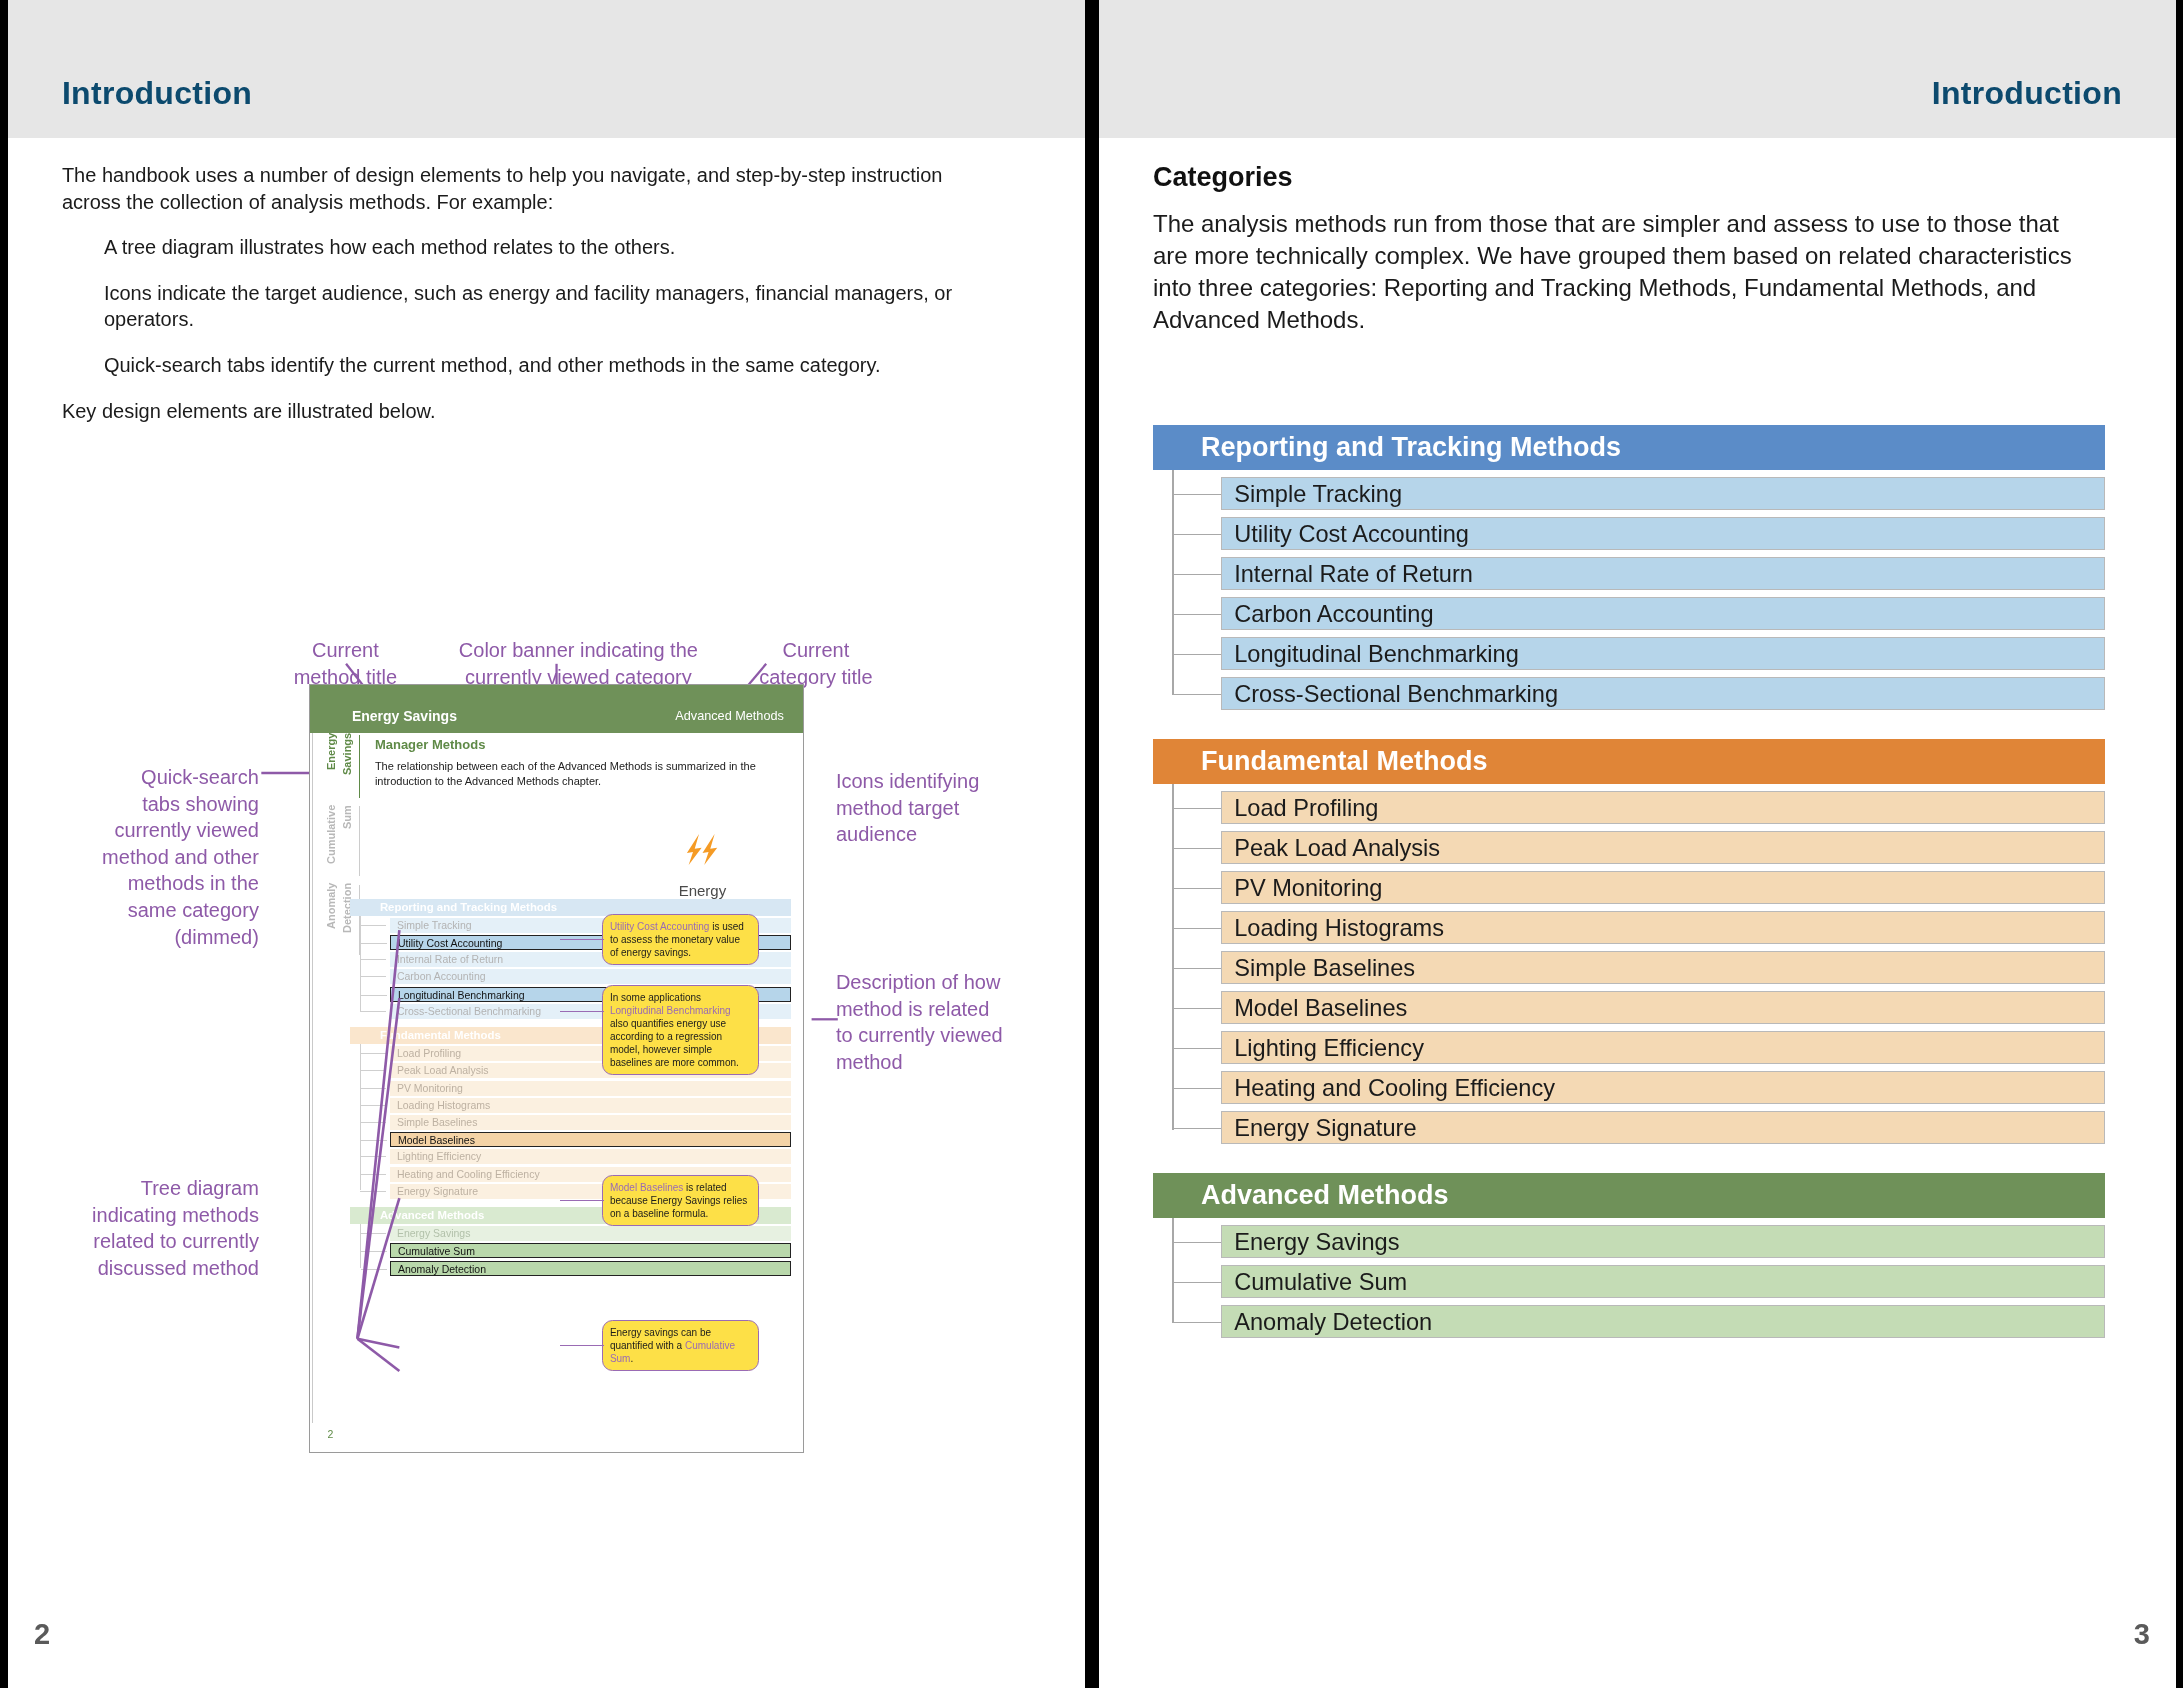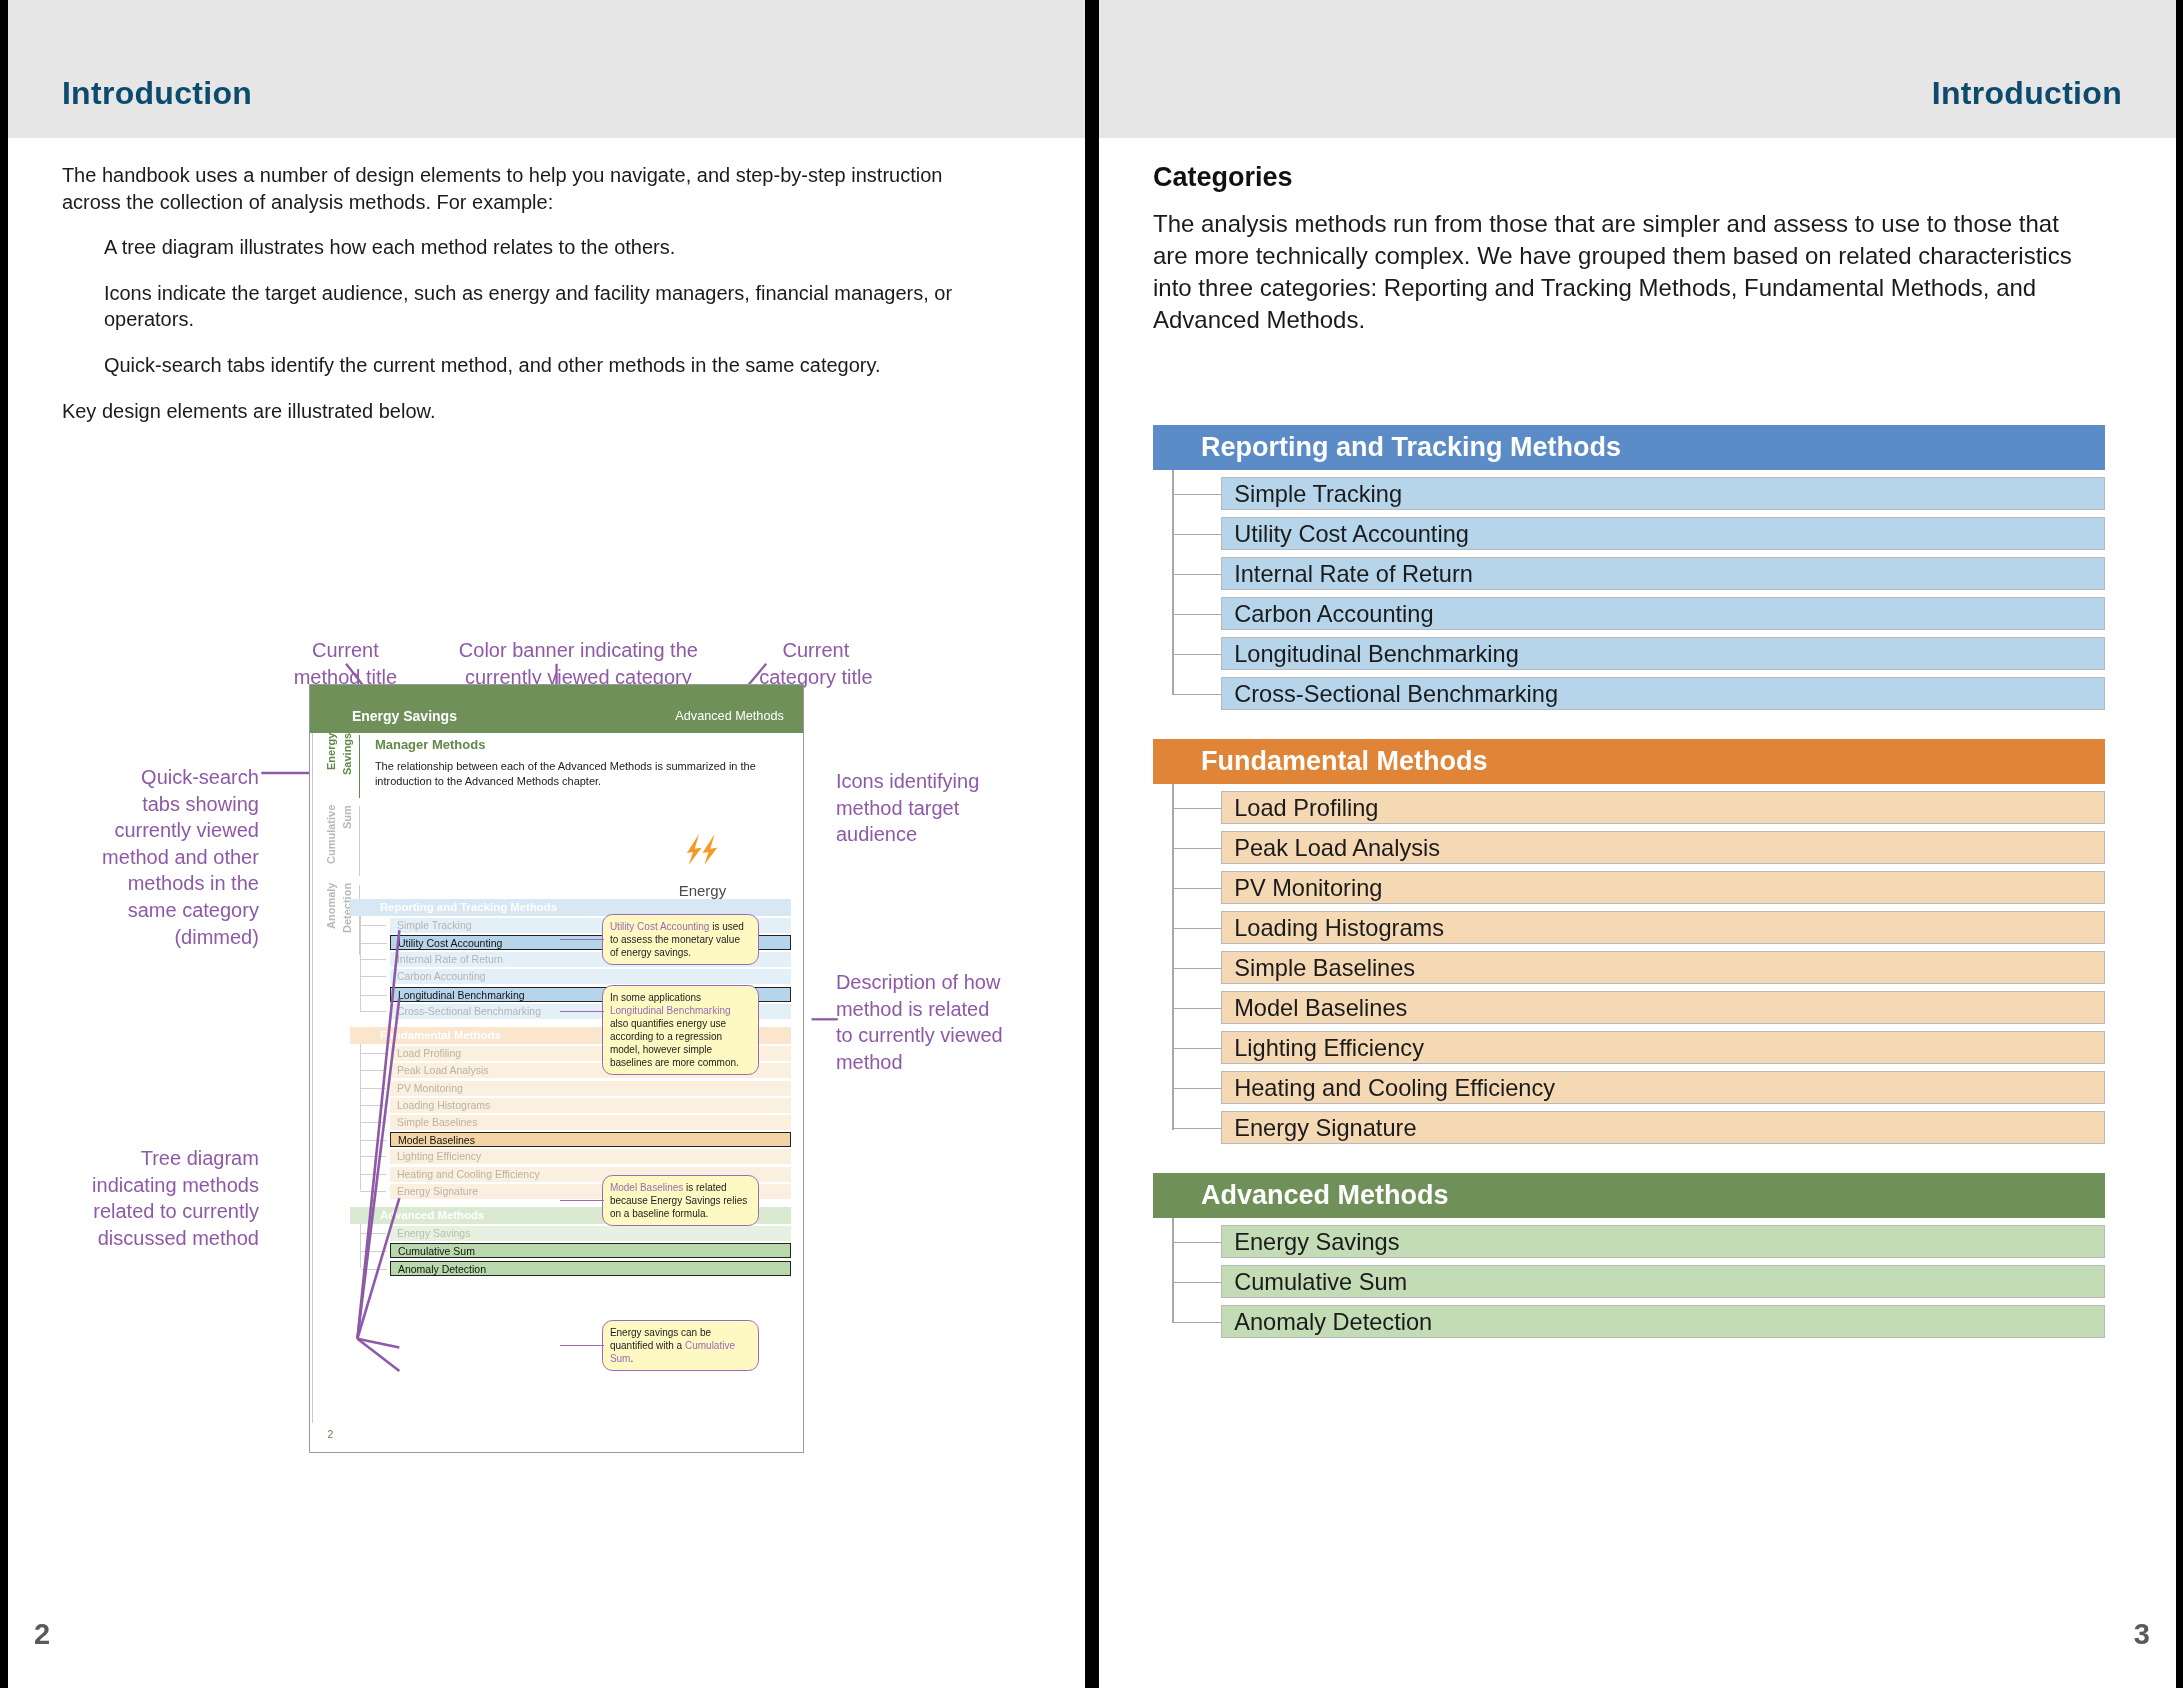--- a/index.html
+++ b/index.html
@@ -68,21 +68,21 @@
   .mt-item.orange{background:#fbf0e0;color:#bdb1a2;}
   .mt-item.green{background:#e7f1e1;color:#b2c1aa;}
   .mt-item.hl{color:#121212;border:1.2px solid #222;}
   .mt-item.blue.hl{background:#b6d5ea;}
   .mt-item.orange.hl{background:#f4d3a6;}
   .mt-item.green.hl{background:#b9d8ab;}
   .mt-item .stub{position:absolute;left:-30px;top:7px;width:26px;height:0.9px;background:#cfcfcf;}
   .mt-group .spine{position:absolute;left:10.5px;top:16.6px;width:0.9px;background:#cfcfcf;}
 
   
-  .callout{position:absolute;background:#fef9c3;border:1.2px solid #9a6bb4;border-radius:10.5px;
+  .callout{position:absolute;background:#fde047;border:1.2px solid #9a6bb4;border-radius:10.5px;
            padding:5.2px 7px;font-size:10px;line-height:1.3;color:#1b1b1b;box-sizing:border-box;}
   .callout .kw{color:#9a6bb4;}
   .co-line{position:absolute;height:1.4px;background:#9a6bb4;}
 
   #mock-folio{position:absolute;left:17.5px;bottom:12.2px;font-size:10.5px;color:#5f8a47;}
 
   
   .sec-title{position:absolute;left:54px;top:162px;font-size:27px;font-weight:bold;color:#111;}
   .intro-p{position:absolute;left:54px;top:208px;width:926px;font-size:24px;line-height:1.33;color:#1b1b1b;}
 
@@ -130,21 +130,21 @@
         <line x1="310" y1="1390" x2="352" y2="1345"></line>
         <line x1="310" y1="1390" x2="352" y2="1423"></line>
       </g>
     </svg>
 
     <div id="annot">
       <div class="ann ctr" style="left:250px;top:61px;width:175px;">Current<br>method title</div>
       <div class="ann ctr" style="left:435px;top:61px;width:271px;">Color banner indicating the<br>currently viewed category</div>
       <div class="ann ctr" style="left:725px;top:61px;width:166px;">Current<br>category title</div>
       <div class="ann rt" style="left:52px;top:188px;width:199px;">Quick-search<br>tabs showing<br>currently viewed<br>method and other<br>methods in the<br>same category<br>(dimmed)</div>
-      <div class="ann rt" style="left:52px;top:569px;width:199px;">Tree diagram<br>indicating methods<br>related to currently<br>discussed method</div>
+      <div class="ann rt" style="left:52px;top:599px;width:199px;">Tree diagram<br>indicating methods<br>related to currently<br>discussed method</div>
       <div class="ann lt" style="left:828px;top:192px;width:210px;">Icons identifying<br>method target<br>audience</div>
       <div class="ann lt" style="left:828px;top:393px;width:210px;">Description of how<br>method is related<br>to currently viewed<br>method</div>
     </div>
 
     <div id="mock">
 
       <div id="mock-banner">
         <div class="m-title">Energy Savings</div>
         <div class="m-cat">Advanced Methods</div>
       </div>

